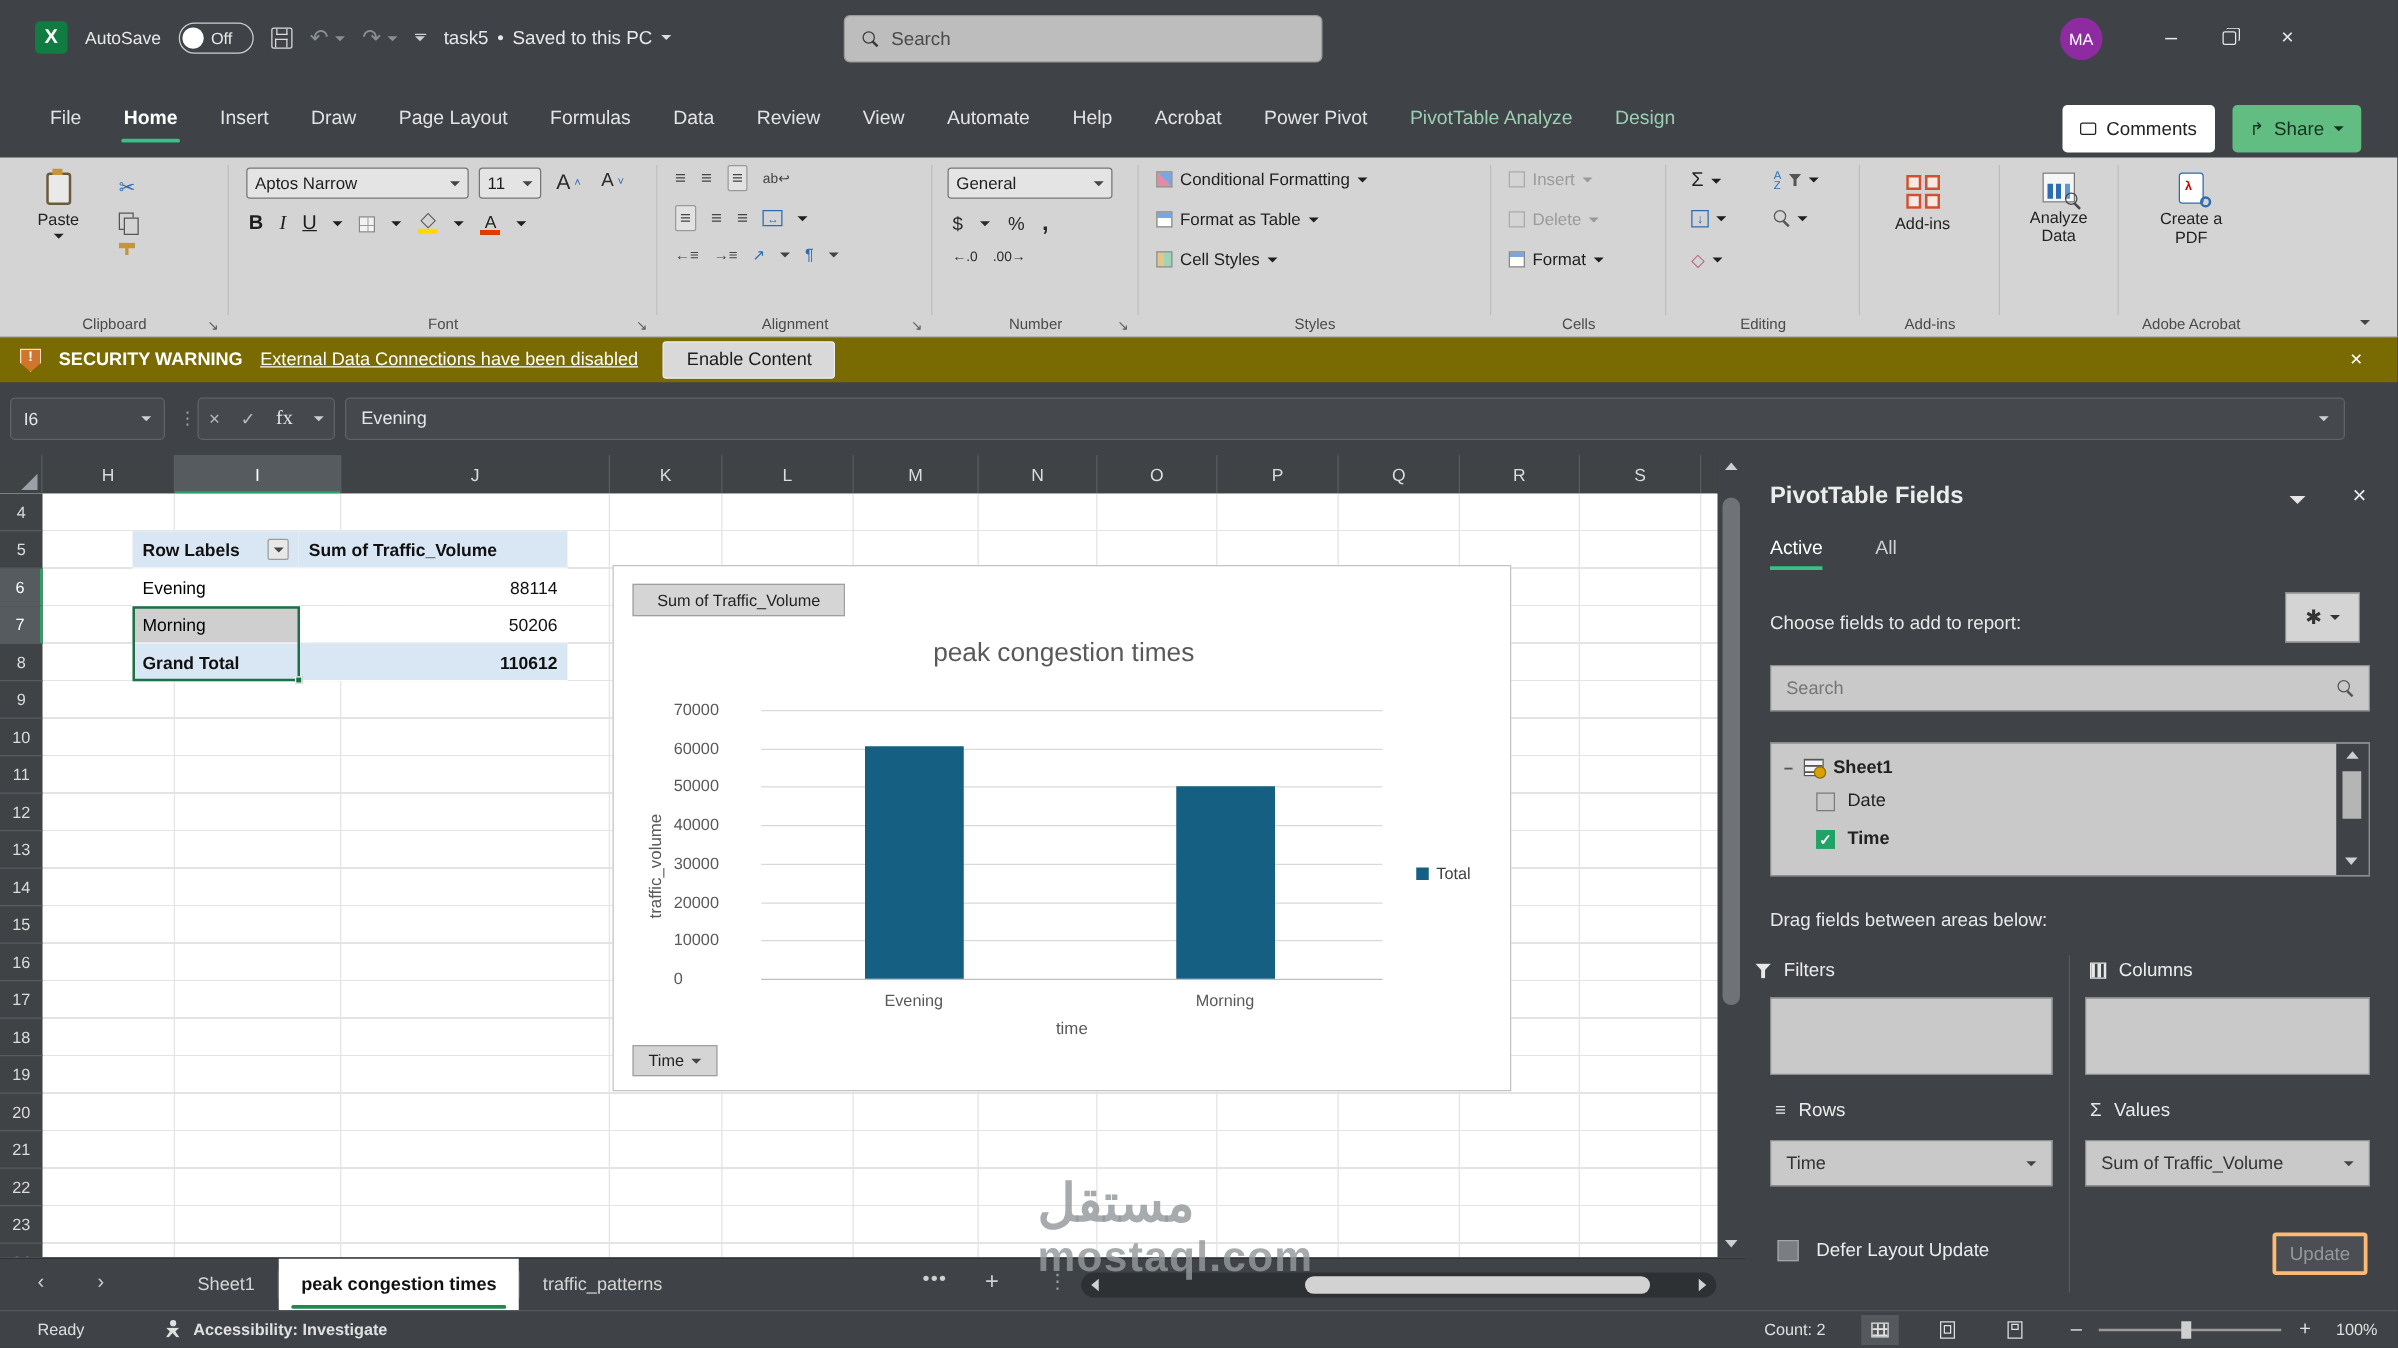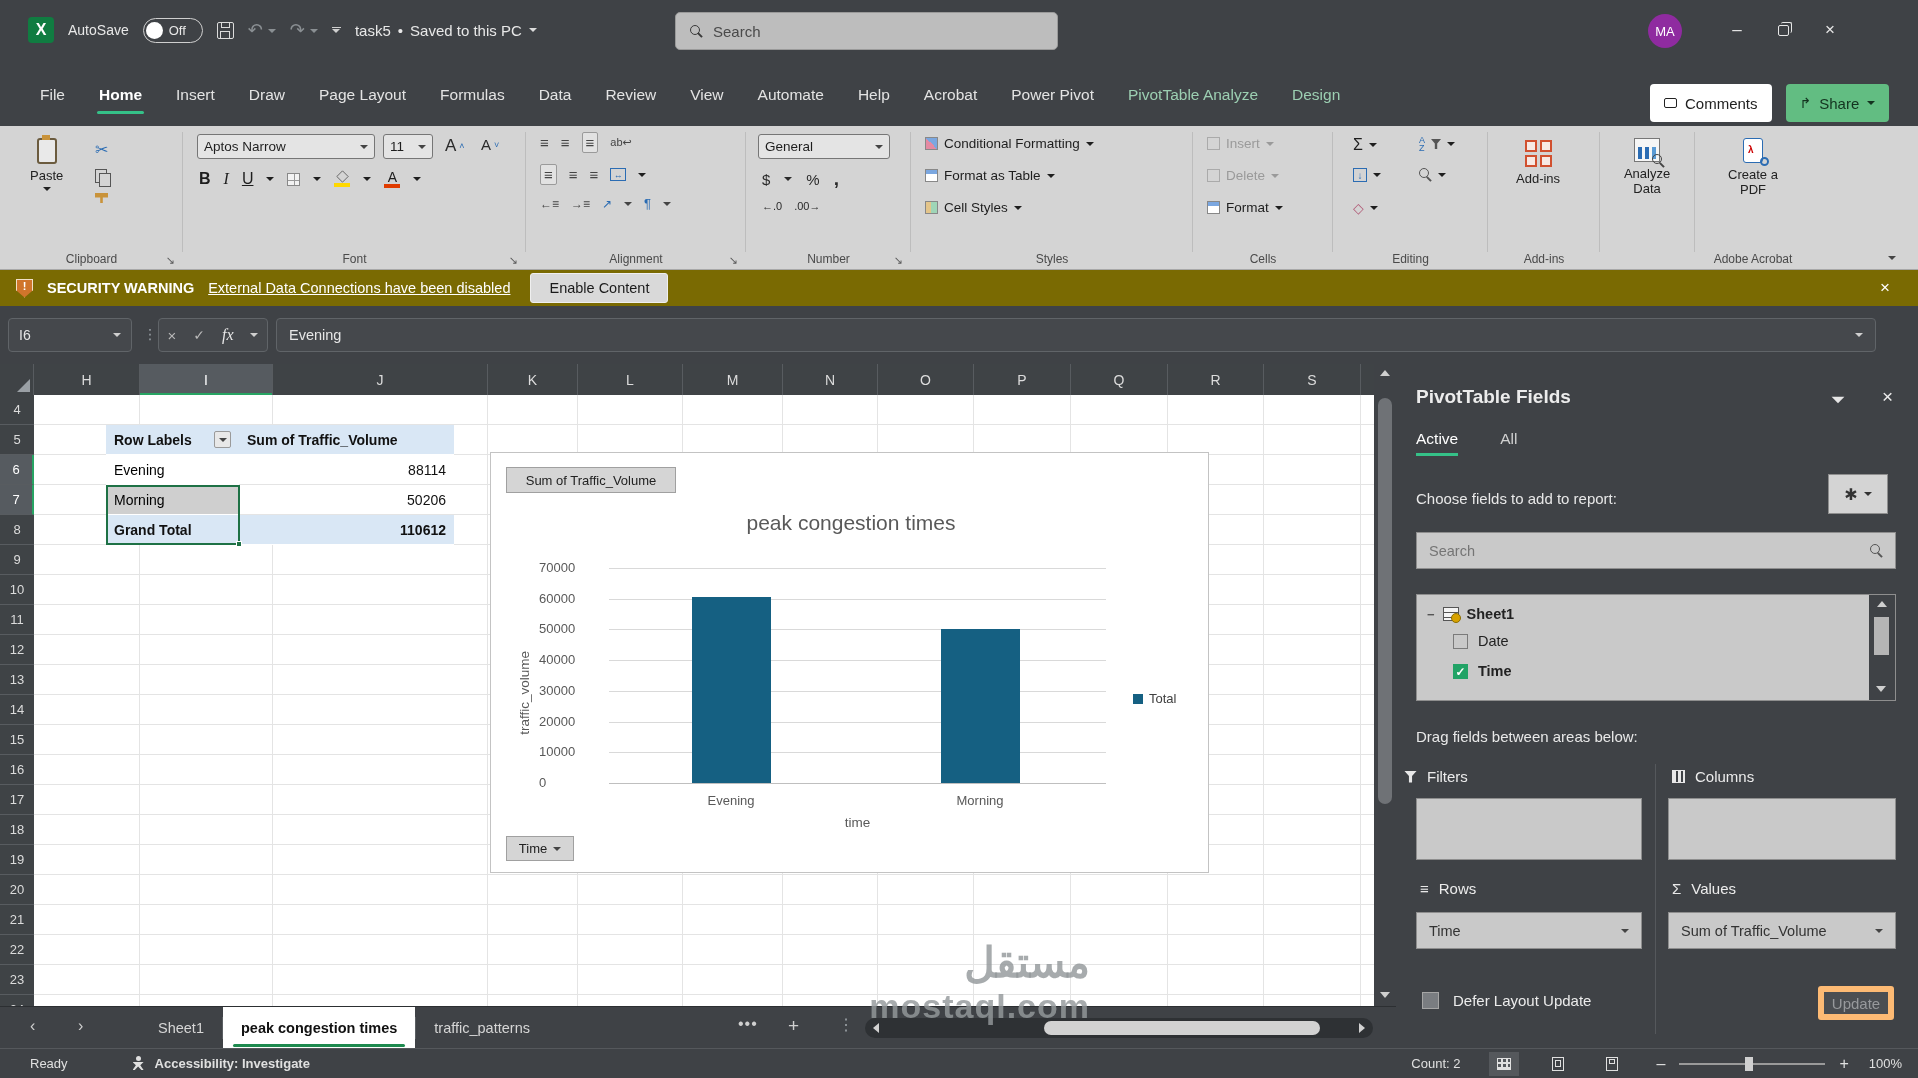--- a/index.html
+++ b/index.html
@@ -130,21 +130,21 @@
   .gridic { width:14px; height:12px; border:1.5px solid #e0e0e0;
             background:linear-gradient(90deg, transparent 0 3.5px, #e0e0e0 3.5px 5px) 0 0/5px 100%,
                        linear-gradient(transparent 0 3.5px, #e0e0e0 3.5px 5px) 0 0/100% 5px; }
   .docic { width:12px; height:14px; border:1.5px solid #e0e0e0; display:flex; align-items:center; justify-content:center; }
   .docic span { width:6px; height:7px; border:1px solid #e0e0e0; }
   .person { position:relative; display:inline-block; width:13px; height:15px; }
   .person::before { content:""; position:absolute; left:4px; top:0; width:5px; height:5px; border-radius:50%; background:#e0e0e0; }
   .person::after { content:""; position:absolute; left:1px; top:6px; width:11px; height:8px; background:#e0e0e0;
                    clip-path:polygon(0 0,100% 0,70% 40%,100% 100%,80% 100%,50% 55%,20% 100%,0 100%,30% 40%); }
 
-  #watermark { left:830px; top:938px; width:260px; text-align:right; color:rgba(148,153,155,0.82);
+  #watermark { left:830px; top:938px; width:260px; text-align:left; color:rgba(148,153,155,0.82);
                font-weight:bold; pointer-events:none; z-index:60; }
 </style>
 </head>
 <body>
 
 <div id="stage">
 
   <div id="titlebar" class="abs">
     <div class="abs" style="left:28px; top:17px; display:flex; align-items:center; gap:14px;">
       <div class="xl-icon">X</div>
@@ -428,21 +428,21 @@
 
   <div id="formulabar" class="abs">
     <div class="fb-box abs" style="left:8px; top:12px; width:124px; padding:0 10px;">
       <span style="font-size:14px;">I6</span>
       <span class="chv" style="margin-left:auto; color:#cfcfcf;"></span>
     </div>
     <span class="abs" style="left:143px; top:20px; color:#9aa0a5; font-size:14px;">⋮</span>
     <div class="fb-box abs" style="left:158px; top:12px; width:110px; justify-content:space-around;">
       <span style="color:#b9b9b9; font-size:15px;">×</span>
       <span style="color:#b9b9b9; font-size:14px;">✓</span>
-      <span style="font-family:'Liberation Serif',serif; font-style:italic; font-size:16px;">fx</span>
+      <span style="font-family:'Liberation Serif',serif; font-size:16px;">fx</span>
       <span class="chv" style="color:#cfcfcf;"></span>
     </div>
     <div class="fb-box abs" style="left:276px; top:12px; width:1600px; padding:0 12px;">
       <span style="font-size:14.5px;">Evening</span>
       <span class="chv" style="margin-left:auto; color:#cfcfcf;"></span>
     </div>
   </div>
 
   <div id="sheet" class="abs">
     <div id="colheads">
@@ -640,21 +640,21 @@
     </div>
     <div class="abs pane-box" style="left:272px; top:548px; width:228px; height:37px; display:flex; align-items:center; padding:0 12px;">
       <span style="font-size:14.5px;" id="values-pill-label">Sum of Traffic_Volume</span>
       <span class="chv" style="margin-left:auto; color:#444;"></span>
     </div>
 
     <div class="abs" style="left:26px; top:628px; display:flex; align-items:center; gap:14px;">
       <span style="width:17px; height:17px; background:#7a7d81; border:1.5px solid #a5a5a5;"></span>
       <span style="font-size:15px;">Defer Layout Update</span>
     </div>
-    <div class="abs" style="left:422px; top:622px; width:76px; height:34px; border:6px solid #fdba74; border-radius:3px; background:#4b4e52; color:#97999c; font-size:15px; display:flex; align-items:center; justify-content:center;">Update</div>
+    <div class="abs" style="left:422px; top:622px; width:76px; height:34px; border:3px solid #fdba74; border-radius:3px; background:#4b4e52; color:#97999c; font-size:15px; display:flex; align-items:center; justify-content:center;">Update</div>
   </div>
 
   <div id="tabbar" class="abs">
     <span class="abs" style="left:30px; top:10px; font-size:16px; color:#cfcfcf;">‹</span>
     <span class="abs" style="left:78px; top:10px; font-size:16px; color:#cfcfcf;">›</span>
     <div id="sheet-tabs" class="abs" style="left:140px; top:0; display:flex; align-items:center;">
         <div class="stab">Sheet1</div>
         <div class="tsep"></div>
         <div class="stab active">peak congestion times</div>
         <div class="tsep"></div>

